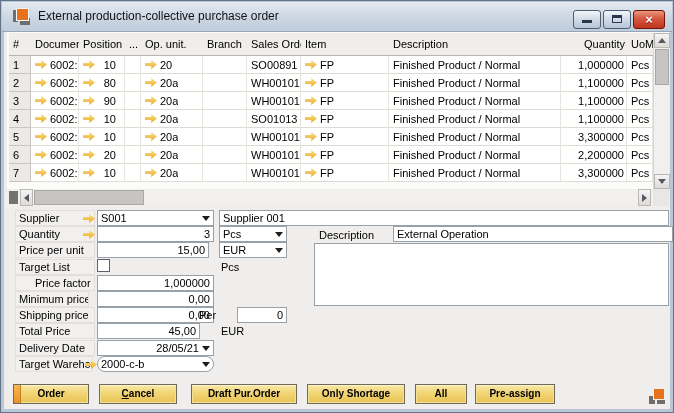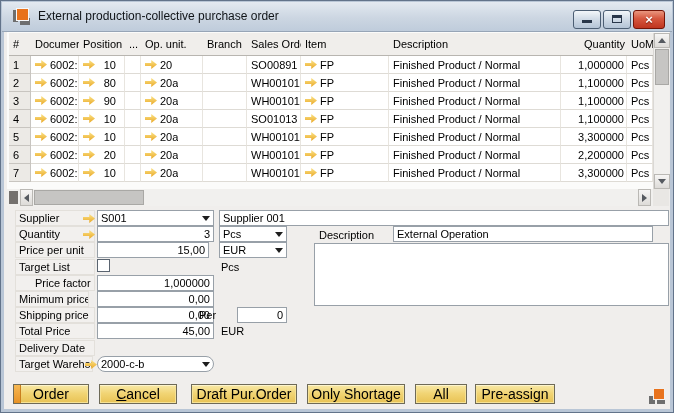--- a/index.html
+++ b/index.html
@@ -77,21 +77,21 @@
   .checkbox{position:absolute;width:13px;height:13px;background:#fff;border:1px solid #5a6470;box-sizing:border-box;}
   .bigbox{position:absolute;left:313px;top:242px;width:355px;height:63px;background:#fff;border:1px solid #98a0a8;box-sizing:border-box;}
   .farrow{position:absolute;width:12px;height:9px;background:linear-gradient(#fce388,#e9a826);
     clip-path:polygon(0 32%,52% 32%,52% 0,100% 50%,52% 100%,52% 68%,0 68%);filter:drop-shadow(0 0 0.5px #8a6512);}
 
   
   .btnrow{position:absolute;left:0;top:383px;width:674px;height:21px;}
   .gbtn{position:absolute;top:0;height:20px;box-sizing:border-box;border:1px solid #6e6a57;
     background:linear-gradient(#f8e9a7,#f1d473 48%,#e8c254);
     box-shadow:inset 0 1px 0 #fdf4cd, inset 0 0 0 1px #f6e296;
-    font-size:14px;color:#000;text-align:center;line-height:18px;overflow:hidden;}
+    font-size:10px;color:#000;text-align:center;line-height:18px;overflow:hidden;font-weight:bold;}
   .gbtn.default::before{content:"";position:absolute;left:0;top:0;bottom:0;width:6px;
     background:linear-gradient(#f6b853,#e89225);border-right:1px solid #c97f1e;}
   .sapcorner{position:absolute;left:648px;top:387px;width:16px;height:16px;}
   .sapcorner .g1{position:absolute;left:0;top:8px;width:6px;height:8px;background:#6e6e6e;}
   .sapcorner .g2{position:absolute;left:8px;top:12px;width:8px;height:4px;background:#6e6e6e;}
   .sapcorner .o{position:absolute;left:4px;top:0;width:10px;height:10px;background:#e8721c;border:1px solid #f2f0ee;}
 </style>
 </head>
 <body>
 
@@ -433,21 +433,21 @@
   <div class="finput" style="left:218px;top:209px;width:450px;">Supplier 001</div>
 
   <div class="flabel" style="left:14px;top:225px;width:80px;">Quantity</div>
   <span class="farrow" style="left:82px;top:229px;"></span>
   <div class="finput num" style="left:96px;top:225px;width:117px;">3</div>
   <div class="combo" style="left:218px;top:225px;width:68px;">
     <span class="cv">Pcs</span>
     <span class="dd"></span>
   </div>
   <div class="flabel" style="left:314px;top:226px;width:76px;background:transparent;border-color:transparent;">Description</div>
-  <div class="finput" style="left:392px;top:225px;width:260px;">External Operation</div>
+  <div class="finput" style="left:392px;top:225px;width:280px;">External Operation</div>
 
   <div class="flabel" style="left:14px;top:241px;width:80px;">Price per unit</div>
   <div class="finput num" style="left:96px;top:241px;width:112px;">15,00</div>
   <div class="combo" style="left:218px;top:241px;width:68px;">
     <span class="cv">EUR</span>
     <span class="dd"></span>
   </div>
 
   <div class="bigbox"></div>
 
@@ -460,24 +460,28 @@
 
   <div class="flabel" style="left:14px;top:290px;width:74px;">Minimum price</div>
   <div class="finput num" style="left:96px;top:290px;width:117px;">0,00</div>
 
   <div class="flabel" style="left:14px;top:306px;width:80px;">Shipping price</div>
   <div class="finput num" style="left:96px;top:306px;width:117px;">0,00</div>
   <div class="stext" style="left:198px;top:306px;">Per</div>
   <div class="finput num" style="left:236px;top:306px;width:50px;">0</div>
 
   <div class="flabel" style="left:14px;top:322px;width:80px;">Total Price</div>
-  <div class="finput num" style="left:96px;top:322px;width:117px;">45,00</div>
+  <div class="finput num" style="left:96px;top:322px;width:103px;">45,00</div>
   <div class="stext" style="left:220px;top:322px;">EUR</div>
 
   <div class="flabel" style="left:14px;top:339px;width:80px;">Delivery Date</div>
+  <div class="combo" style="left:96px;top:339px;width:117px;">
+    <span class="cv" style="text-align:right;">28/05/21</span>
+    <span class="dd"></span>
+  </div>
 
   <div class="flabel" style="left:14px;top:355px;width:78px;">Target Warehouse</div>
   <span class="farrow" style="left:84px;top:359px;"></span>
   <div class="combo" style="left:96px;top:355px;width:117px;border-radius:8px;">
     <span class="cv">2000-c-b</span>
     <span class="dd"></span>
   </div>
 
   <div class="btnrow" id="btnrow">
       <div class="gbtn default" style="left: 12px; width: 76px;">Order</div>

